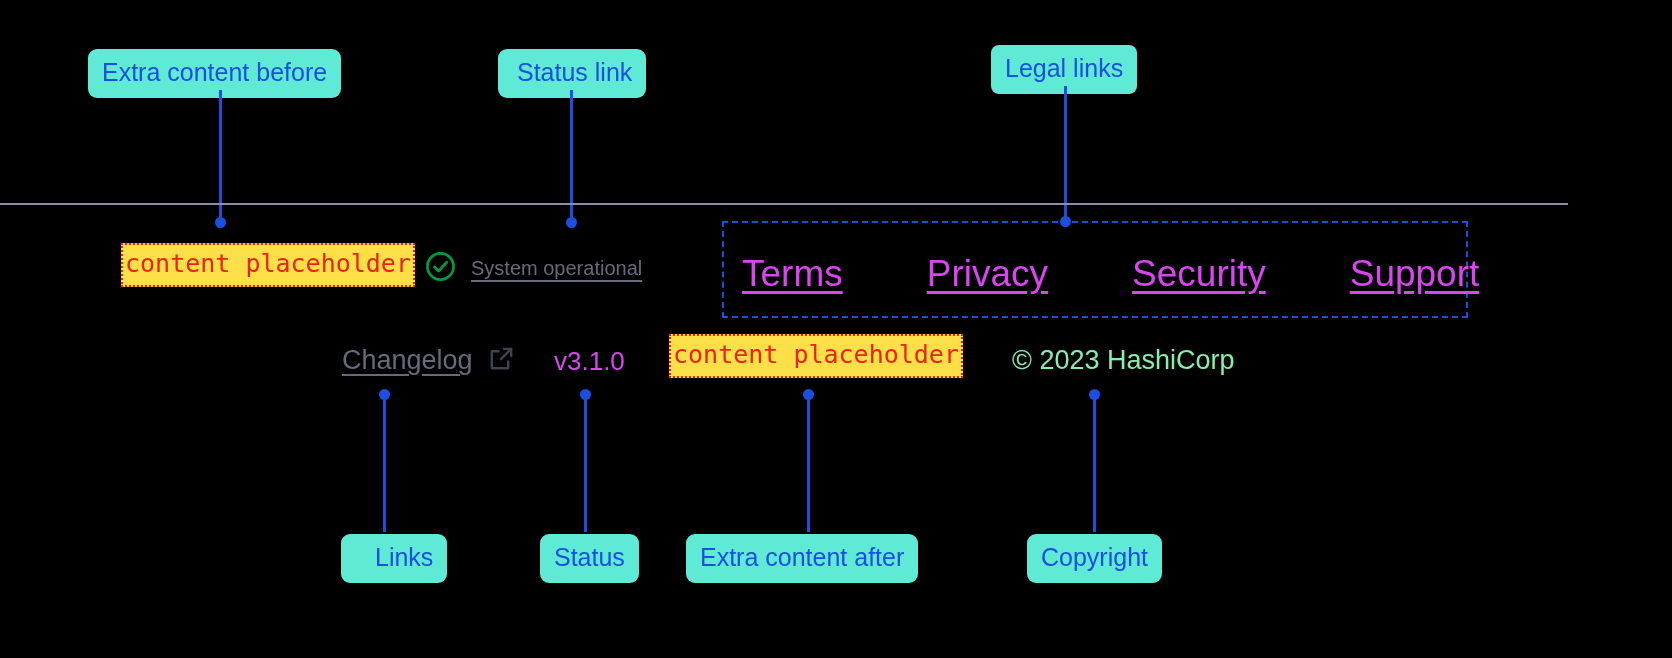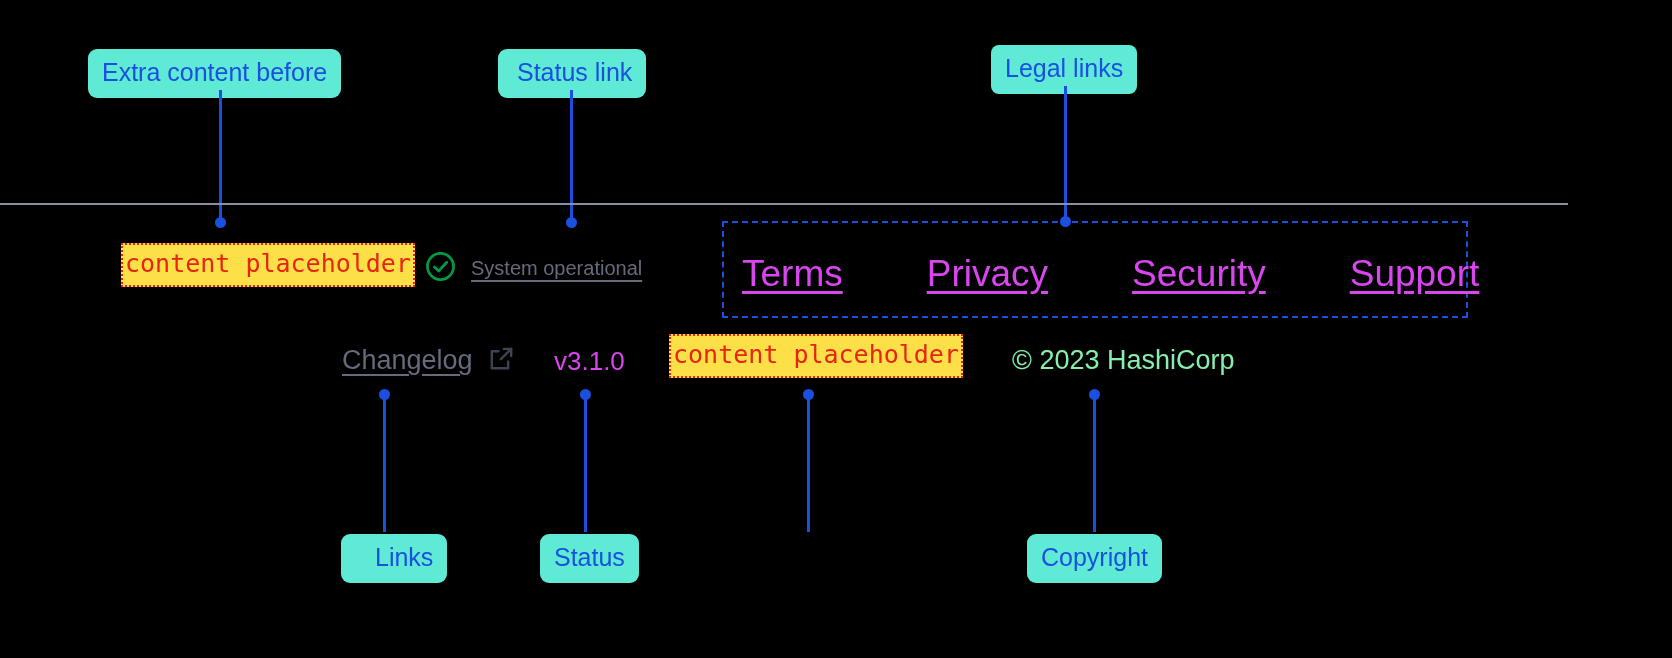--- a/index.html
+++ b/index.html
@@ -194,18 +194,19 @@
   <div class="dot" style="left:379px; top:389px;"></div>
   <div class="leader" style="left:383px; top:394px; height:138px;"></div>
   <div class="callout" style="left:341px; top:534px;padding-left:34px;">Links</div>
 
   <div class="dot" style="left:580px; top:389px;"></div>
   <div class="leader" style="left:584px; top:394px; height:138px;"></div>
   <div class="callout" style="left:540px; top:534px;">Status</div>
 
   <div class="dot" style="left:803px; top:389px;"></div>
   <div class="leader" style="left:807px; top:394px; height:138px;"></div>
+  <div class="callout" style="left:686px; top:534px;">Extra content after</div>
 
   <div class="dot" style="left:1089px; top:389px;"></div>
   <div class="leader" style="left:1093px; top:394px; height:138px;"></div>
   <div class="callout" style="left:1027px; top:534px;">Copyright</div>
 
 </div>
 
 </body></html>

